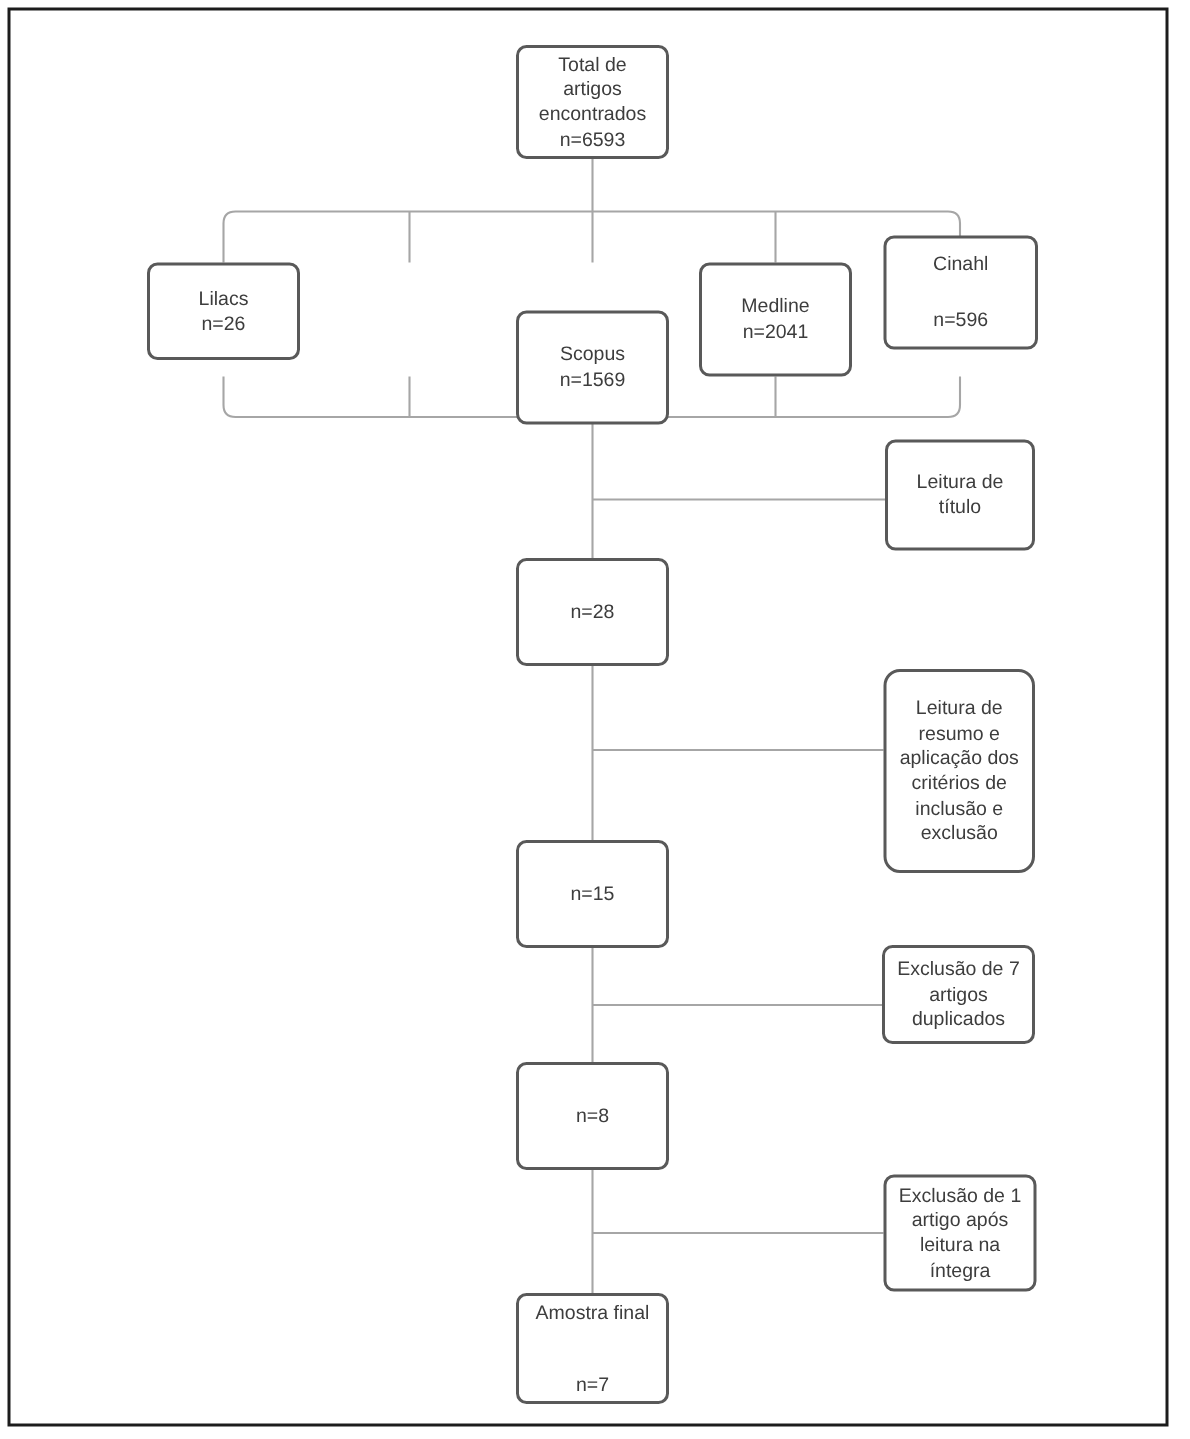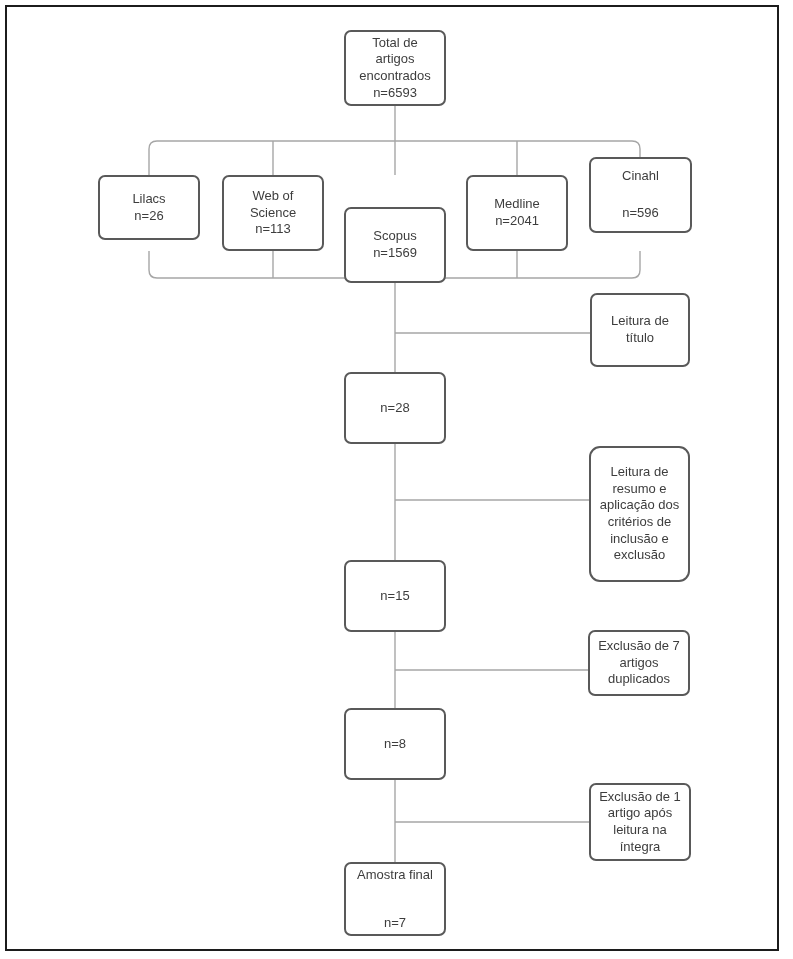--- a/index.html
+++ b/index.html
@@ -82,24 +82,20 @@
   <div class="node" style="left:344px; top:30px; width:102px; height:76px;">
     <span class="lbl">Total de artigos encontrados</span>
     <span class="cnt">n=6593</span>
   </div>
 
   <div class="node" style="left:98px; top:175px; width:102px; height:65px;">
     <span class="lbl">Lilacs</span>
     <span class="cnt">n=26</span>
   </div>
 
-  <div class="node" style="left:222px; top:175px; width:102px; height:76px;">
-    <span class="lbl">Web of Science</span>
-    <span class="cnt">n=113</span>
-  </div>
 
   <div class="node" style="left:344px; top:175px; width:102px; height:76px;margin-top:32px;">
     <span class="lbl">Scopus</span>
     <span class="cnt">n=1569</span>
   </div>
 
   <div class="node" style="left:466px; top:175px; width:102px; height:76px;">
     <span class="lbl">Medline</span>
     <span class="cnt">n=2041</span>
   </div>

